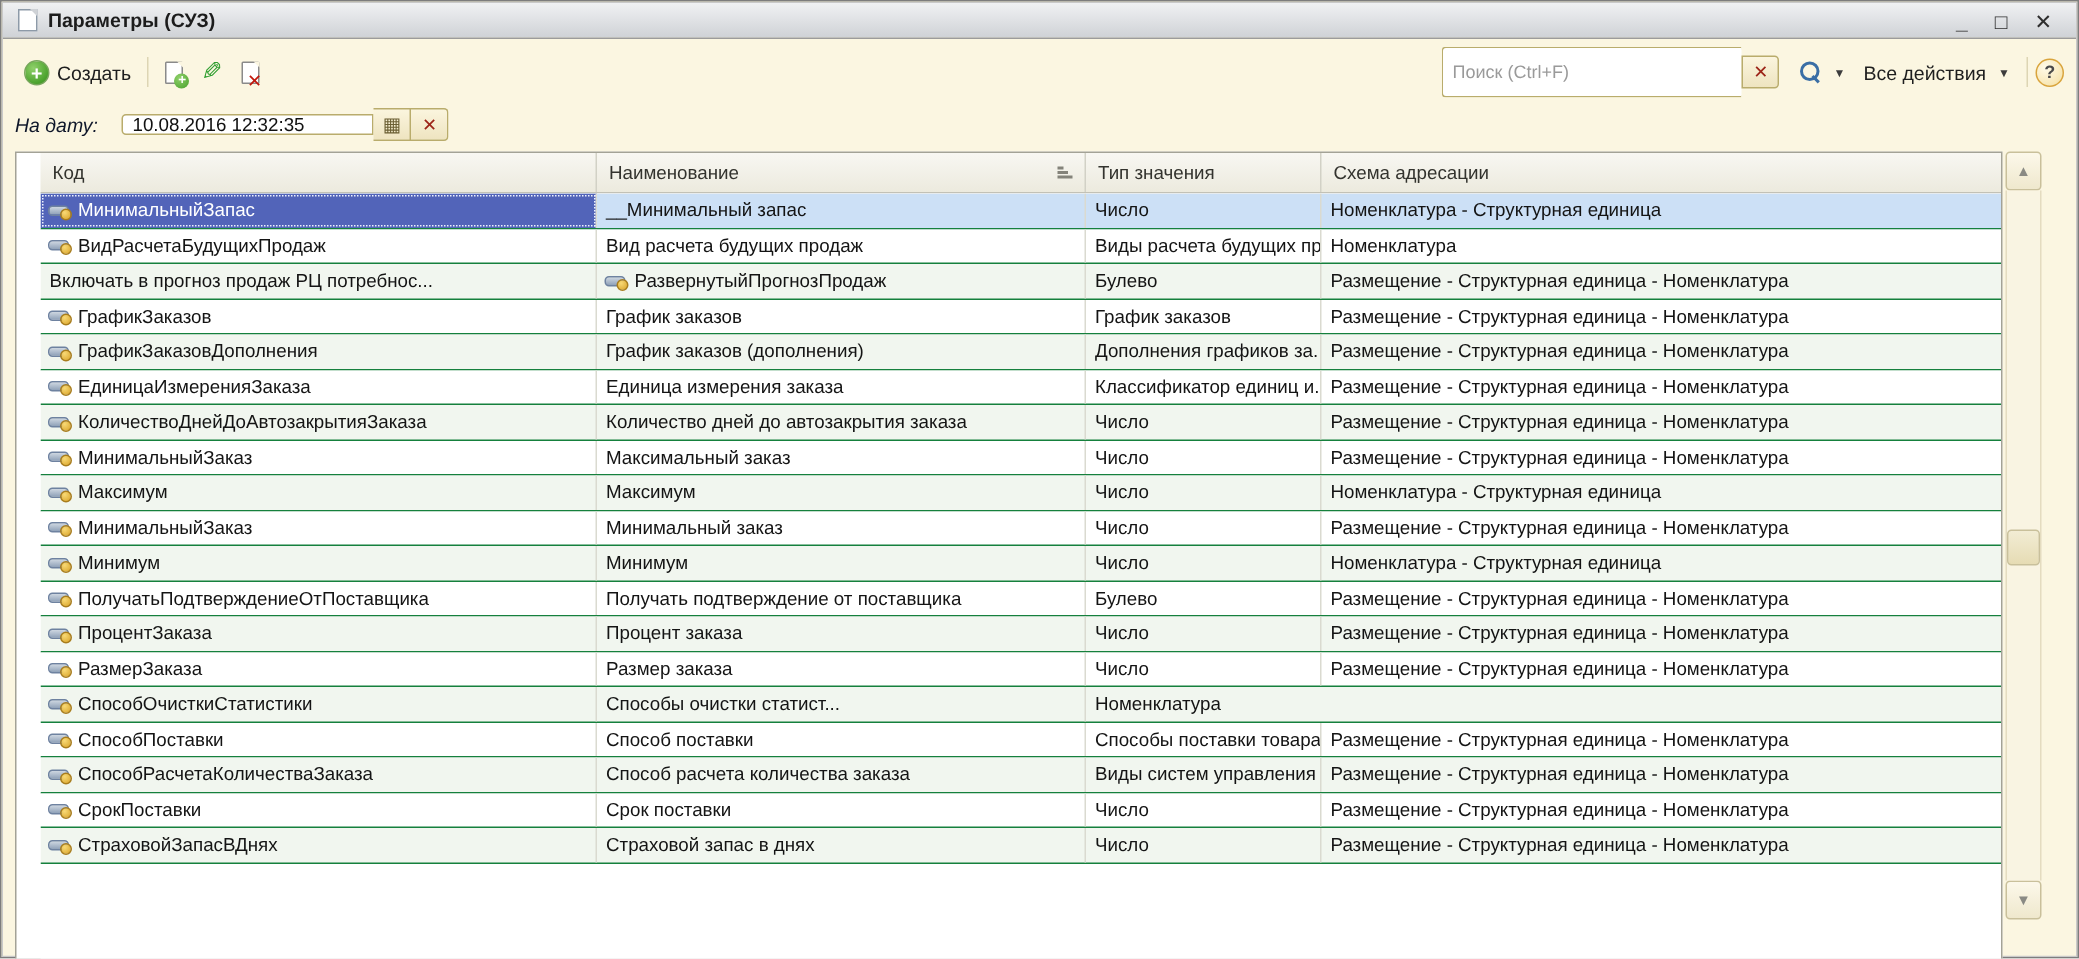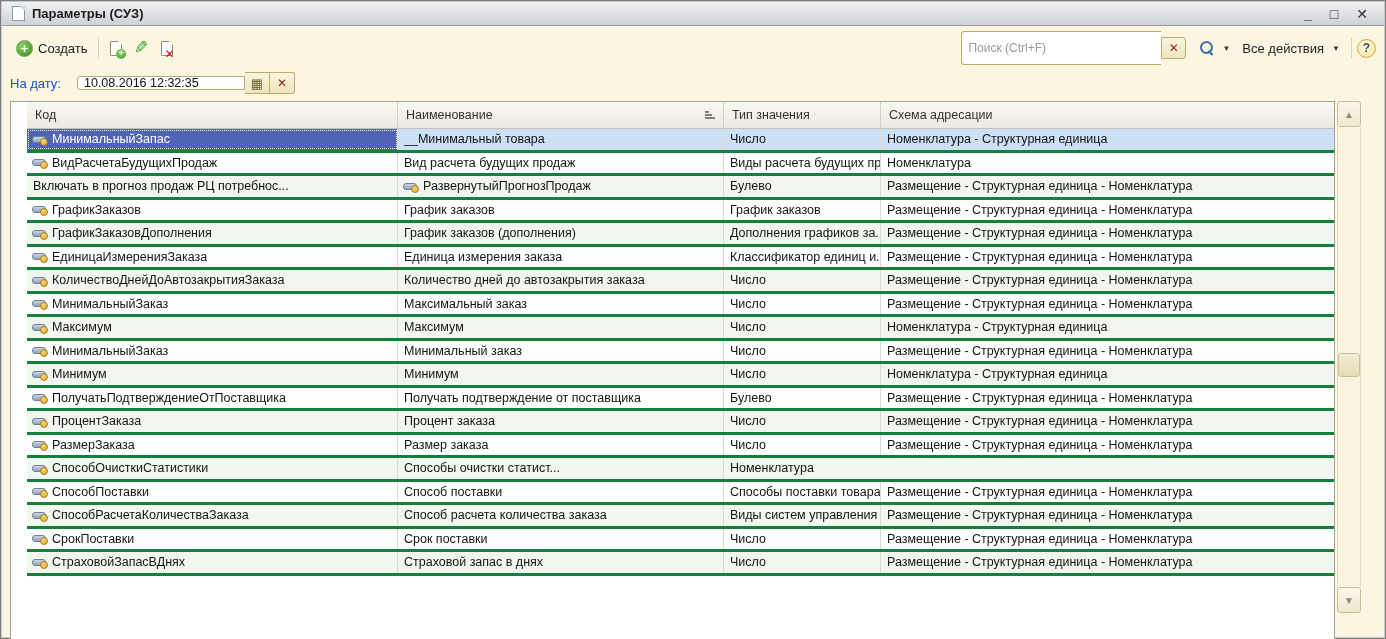--- a/index.html
+++ b/index.html
@@ -44,39 +44,39 @@
     color:#9c2418; font-weight:bold; font-size:12px; display:flex; align-items:center; justify-content:center; }
   .mag { position:relative; width:14px; height:14px; }
   .mag::before { content:""; position:absolute; top:0; left:0; width:9px; height:9px; border:2px solid #3a6ea5; border-radius:50%; }
   .mag::after { content:""; position:absolute; left:9px; top:9px; width:6px; height:2px; background:#3a6ea5; transform:rotate(45deg); transform-origin:0 0; }
   .drop { font-size:8px; color:#3c3c3c; margin-left:3px; }
   .help-btn { width:19px; height:19px; border-radius:50%; border:1px solid #d9a43c;
     background:radial-gradient(circle at 35% 30%, #fffbe9, #f5dfa0); color:#4a4a4a; font-weight:bold; font-size:12px;
     display:flex; align-items:center; justify-content:center; }
 
   .filter-row { position:absolute; top:36px; left:8px; height:36px; display:flex; align-items:center; }
-  .filter-label { font-size:13px; color:#1d4ed8; margin-right:16px; }
+  .filter-label { font-size:13px; color:#0f172a; margin-right:16px;font-style:italic; }
   .date-input { width:168px; height:14px; border:1px solid #b9ac6c; border-radius:3px 0 0 3px; padding:0 6px; font-size:12.5px; font-family:inherit; background:#fff; color:#111; }
   .sq-btn { width:25px; height:22px; background:linear-gradient(#fbf5de,#eee4c0); border:1px solid #b9ac6c; border-left:none;
     display:flex; align-items:center; justify-content:center; color:#6b5f33; font-size:13px; }
   .sq-btn.last { border-radius:0 3px 3px 0; color:#9c2418; font-weight:bold; font-size:12px; }
 
   
   .table-zone { position:absolute; top:72px; left:8px; display:flex; }
   .grid-table { width:1325px; height:612px; border:1px solid #a3a296; background:#fff; display:flex; flex-direction:column;padding-left:16px; }
   .thead { display:grid; grid-template-columns:371px 326px 157px 1fr; height:27px; flex:0 0 auto;
     background:linear-gradient(#f8f7f2,#eceade); border-bottom:1px solid #c2c1b6; }
   .th { display:flex; align-items:center; padding:0 8px; font-size:12.5px; color:#33332e; border-right:1px solid #d2d1c6; overflow:hidden; white-space:nowrap; }
   .th:last-child { border-right:none; }
   .sort-icon { margin-left:auto; display:flex; flex-direction:column; align-items:flex-start; gap:1px; }
   .sort-icon i { display:block; height:2px; background:#84837a; }
   .sort-icon i:nth-child(1){ width:4px; } .sort-icon i:nth-child(2){ width:7px; } .sort-icon i:nth-child(3){ width:10px; }
 
   .tbody { flex:1 1 auto; background:#fff; overflow:hidden; }
-  .trow { display:grid; grid-template-columns:371px 326px 157px 1fr; height:23.5px; border-bottom:3px solid #15803d; background:#fff; }
+  .trow { display:grid; grid-template-columns:371px 326px 157px 1fr; height:23.5px; border-bottom:1px solid #15803d; background:#fff; }
   .trow.alt { background:#f1f6ef; }
   .td { display:flex; align-items:center; padding:0 6px; border-right:1px solid #dadad0; overflow:hidden; white-space:nowrap; font-size:12.5px; color:#141414; }
   .td:last-child { border-right:none; }
   .td.code { padding-left:5px; gap:6px; }
   .pill { position:relative; width:14px; height:7px; flex:0 0 auto;
     background:linear-gradient(#cdd6e0,#90a2b9); border:1px solid #6e82a0; border-radius:3px; }
   .pill::after { content:""; position:absolute; right:-3px; bottom:-4px; width:6px; height:6px; border-radius:50%;
     background:radial-gradient(circle at 35% 30%, #f8d975, #d9a42a); border:1px solid #a87d1e; }
   .trow.selected { background:#cce0f6; }
   .trow.selected .td.code { background:#5264b9; color:#fff; outline:1px dotted #eef2ff; outline-offset:-2px; }
@@ -182,21 +182,21 @@
             <div class="th">
               <span>Схема адресации</span>
             </div>
           </div>
           <div class="tbody">
               <div class="trow alt selected">
     <div class="td code">
       <span class="pill"></span>
       <span>МинимальныйЗапас</span>
     </div>
-    <div class="td">__Минимальный товара</div>
+    <div class="td">__Минимальный запас</div>
     <div class="td">Число</div>
     <div class="td">Номенклатура - Структурная единица</div>
   </div>
               <div class="trow">
     <div class="td code">
       <span class="pill"></span>
       <span>ВидРасчетаБудущихПродаж</span>
     </div>
     <div class="td">Вид расчета будущих продаж</div>
     <div class="td">Виды расчета будущих пр...</div>

